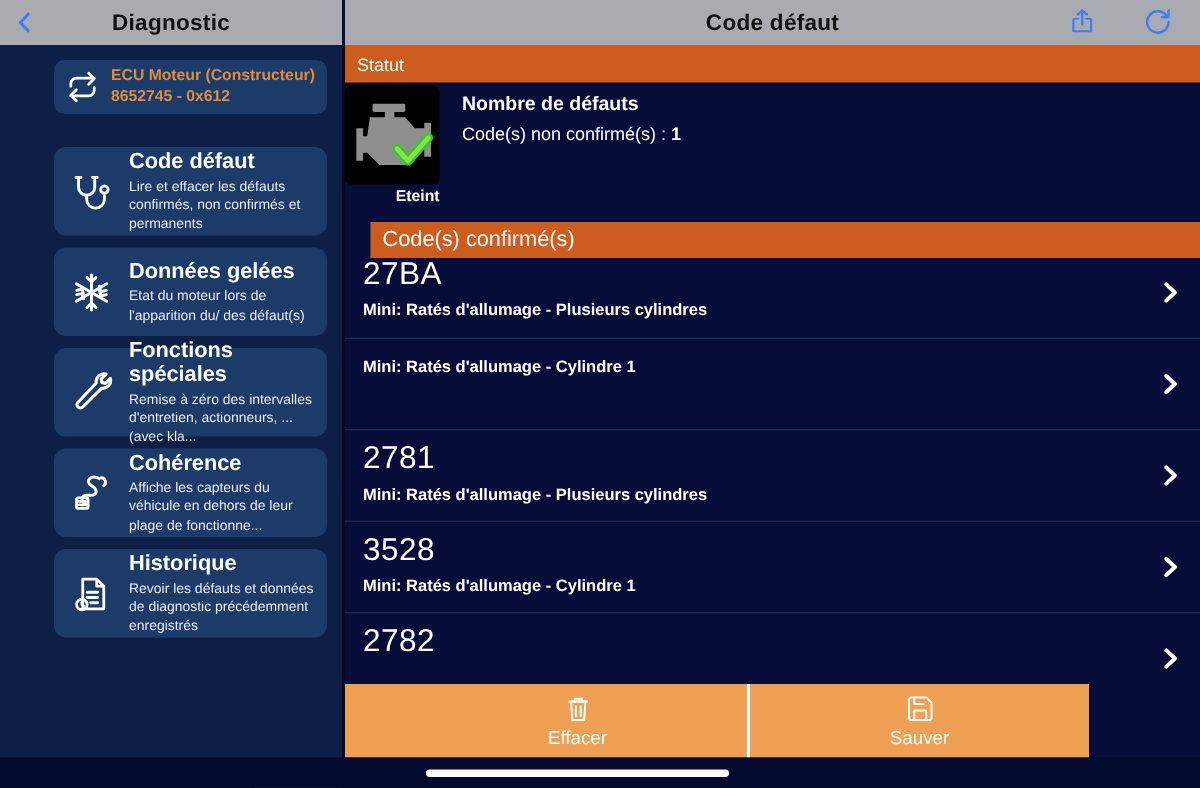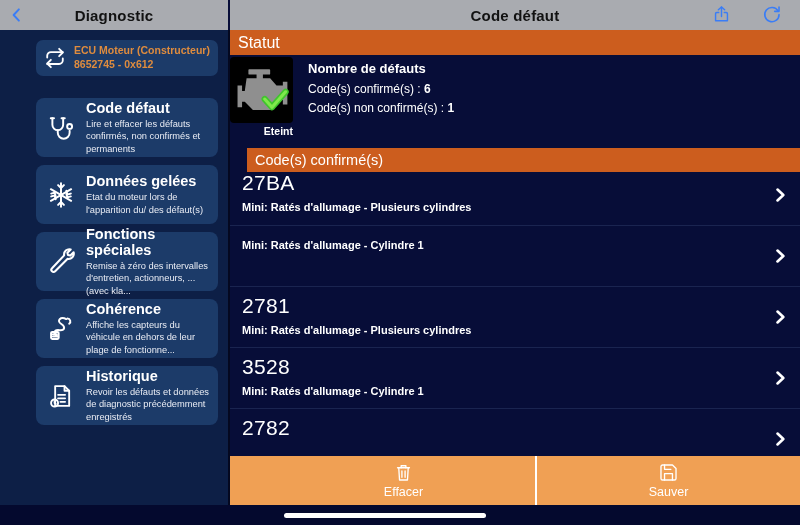--- a/index.html
+++ b/index.html
@@ -45,41 +45,41 @@
   
   .right-pane { position:absolute; left:230px; top:0; width:570px; height:525px; background:#070D38; }
   .right-pane .pane-header { width:570px; }
   .header-actions { position:absolute; right:18px; top:3px; display:flex; gap:28px; }
   .hdr-icon { width:22px; height:22px; display:flex; align-items:center; justify-content:center; }
 
   .section-bar {
     position:absolute; left:0; width:570px; background:#CC5D1E;
     color:#FFFFFF; display:flex; align-items:center; padding-left:8px;
   }
-  .statut-bar { top:30px; height:25px; font-size:16px; }
+  .statut-bar { top:30px; height:25px; font-size:12px; }
   .codes-bar  { top:148px; height:24px; font-size:14.5px;margin-left:17px; }
 
   .status-section { position:absolute; left:0; top:55px; width:570px; height:93px; }
   .engine-box { position:absolute; left:0; top:2px; width:63px; height:66px; background:#000000; border-radius:4px; display:flex; align-items:center; justify-content:center; }
   .engine-box svg { width:58px; height:58px; }
   .engine-state { position:absolute; left:0; top:70px; width:63px; text-align:right; color:#FFFFFF; font-size:10.5px; font-weight:bold; }
   .status-text { position:absolute; left:78px; top:6px; color:#FFFFFF; }
   .status-heading { font-size:13px; font-weight:bold; margin-bottom:6px; }
   .status-line { font-size:12px; margin-bottom:5px; }
   .status-line b { font-weight:bold; }
 
   .code-list { position:absolute; left:0; top:164px; width:570px; height:284px; overflow:hidden; }
   .code-row { position:relative; height:61px; padding:7px 40px 0 12px; }
   .code-row + .code-row { border-top:1px solid #1A2450; }
   .code-id { color:#FFFFFF; font-size:21px; font-weight:400; letter-spacing:.3px; }
   .code-desc { color:#FFFFFF; font-size:11px; font-weight:bold; margin-top:6px; }
   .row-chevron { position:absolute; right:10px; top:50%; transform:translateY(-50%); width:20px; height:20px; }
 
   .action-bar {
-    position:absolute; left:0; top:456px; width:570px; height:49px;
+    position:absolute; left:0; top:456px; width:496px; height:49px;
     background:#F0A054; display:flex; align-items:stretch;padding-left:42px;
   }
   .action-btn { flex:1; display:flex; flex-direction:column; align-items:center; justify-content:center; gap:3px; color:#FFFFFF; }
   .action-btn svg { width:19px; height:19px; }
   .action-label { font-size:12.5px; }
   .action-divider { width:2px; background:#FFFFFF; }
 
   .bottom-strip { position:absolute; left:0; top:505px; width:800px; height:20px; background:#04092E; }
   .home-indicator { position:absolute; left:284px; top:8px; width:202px; height:5px; border-radius:3px; background:#FFFFFF; }
 </style>
@@ -230,21 +230,20 @@
           <rect x="26" y="13" width="7" height="7"></rect>
           <path d="M15 19h26l7 8h7v-4h5v25h-5v-5h-5l-9 11H22l-9-9h-3v6H5V27h5v6h3z"></path>
         </g>
         <path d="M35 42l8 9 15-17" fill="none" stroke="#3FC52C" stroke-width="7" stroke-linecap="round" stroke-linejoin="round"></path>
         <path d="M35 42l8 9 15-17" fill="none" stroke="#7FE84C" stroke-width="3.5" stroke-linecap="round" stroke-linejoin="round"></path>
       </svg>
     </div>
     <div class="engine-state">Eteint</div>
     <div class="status-text">
       <div class="status-heading">Nombre de défauts</div>
-      <div class="status-line"><span>Code(s) confirmé(s) : </span><b>6</b></div>
       <div class="status-line"><span>Code(s) non confirmé(s) : </span><b>1</b></div>
     </div>
   </div>
 
   <div class="section-bar codes-bar">
     <span>Code(s) confirmé(s)</span>
   </div>
 
   <div class="code-list">
 

